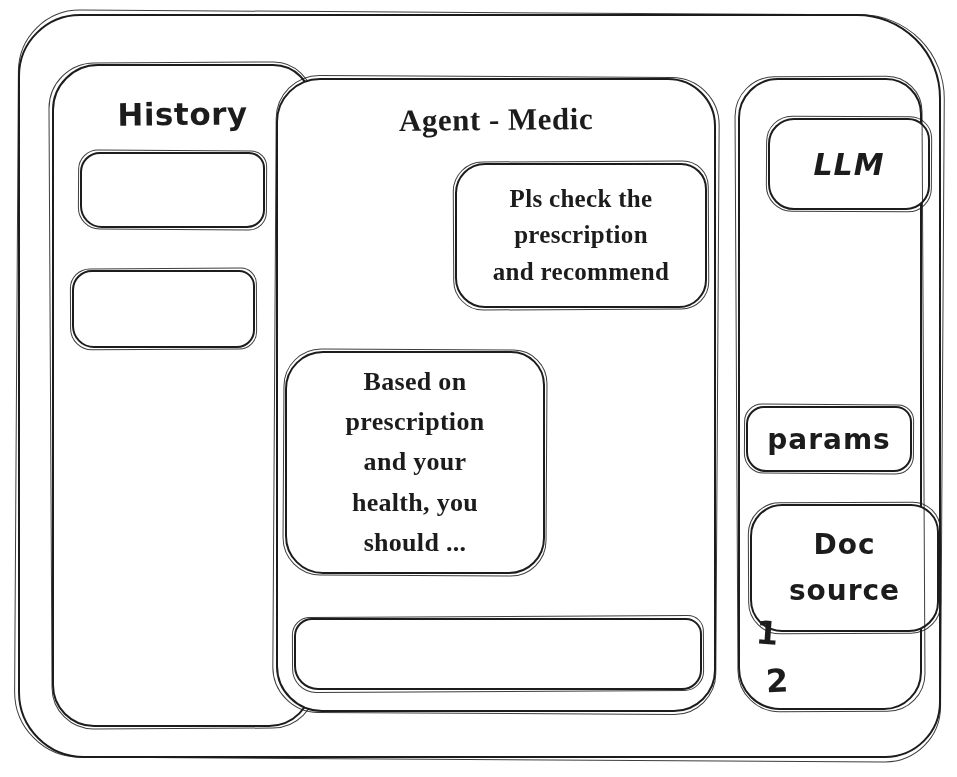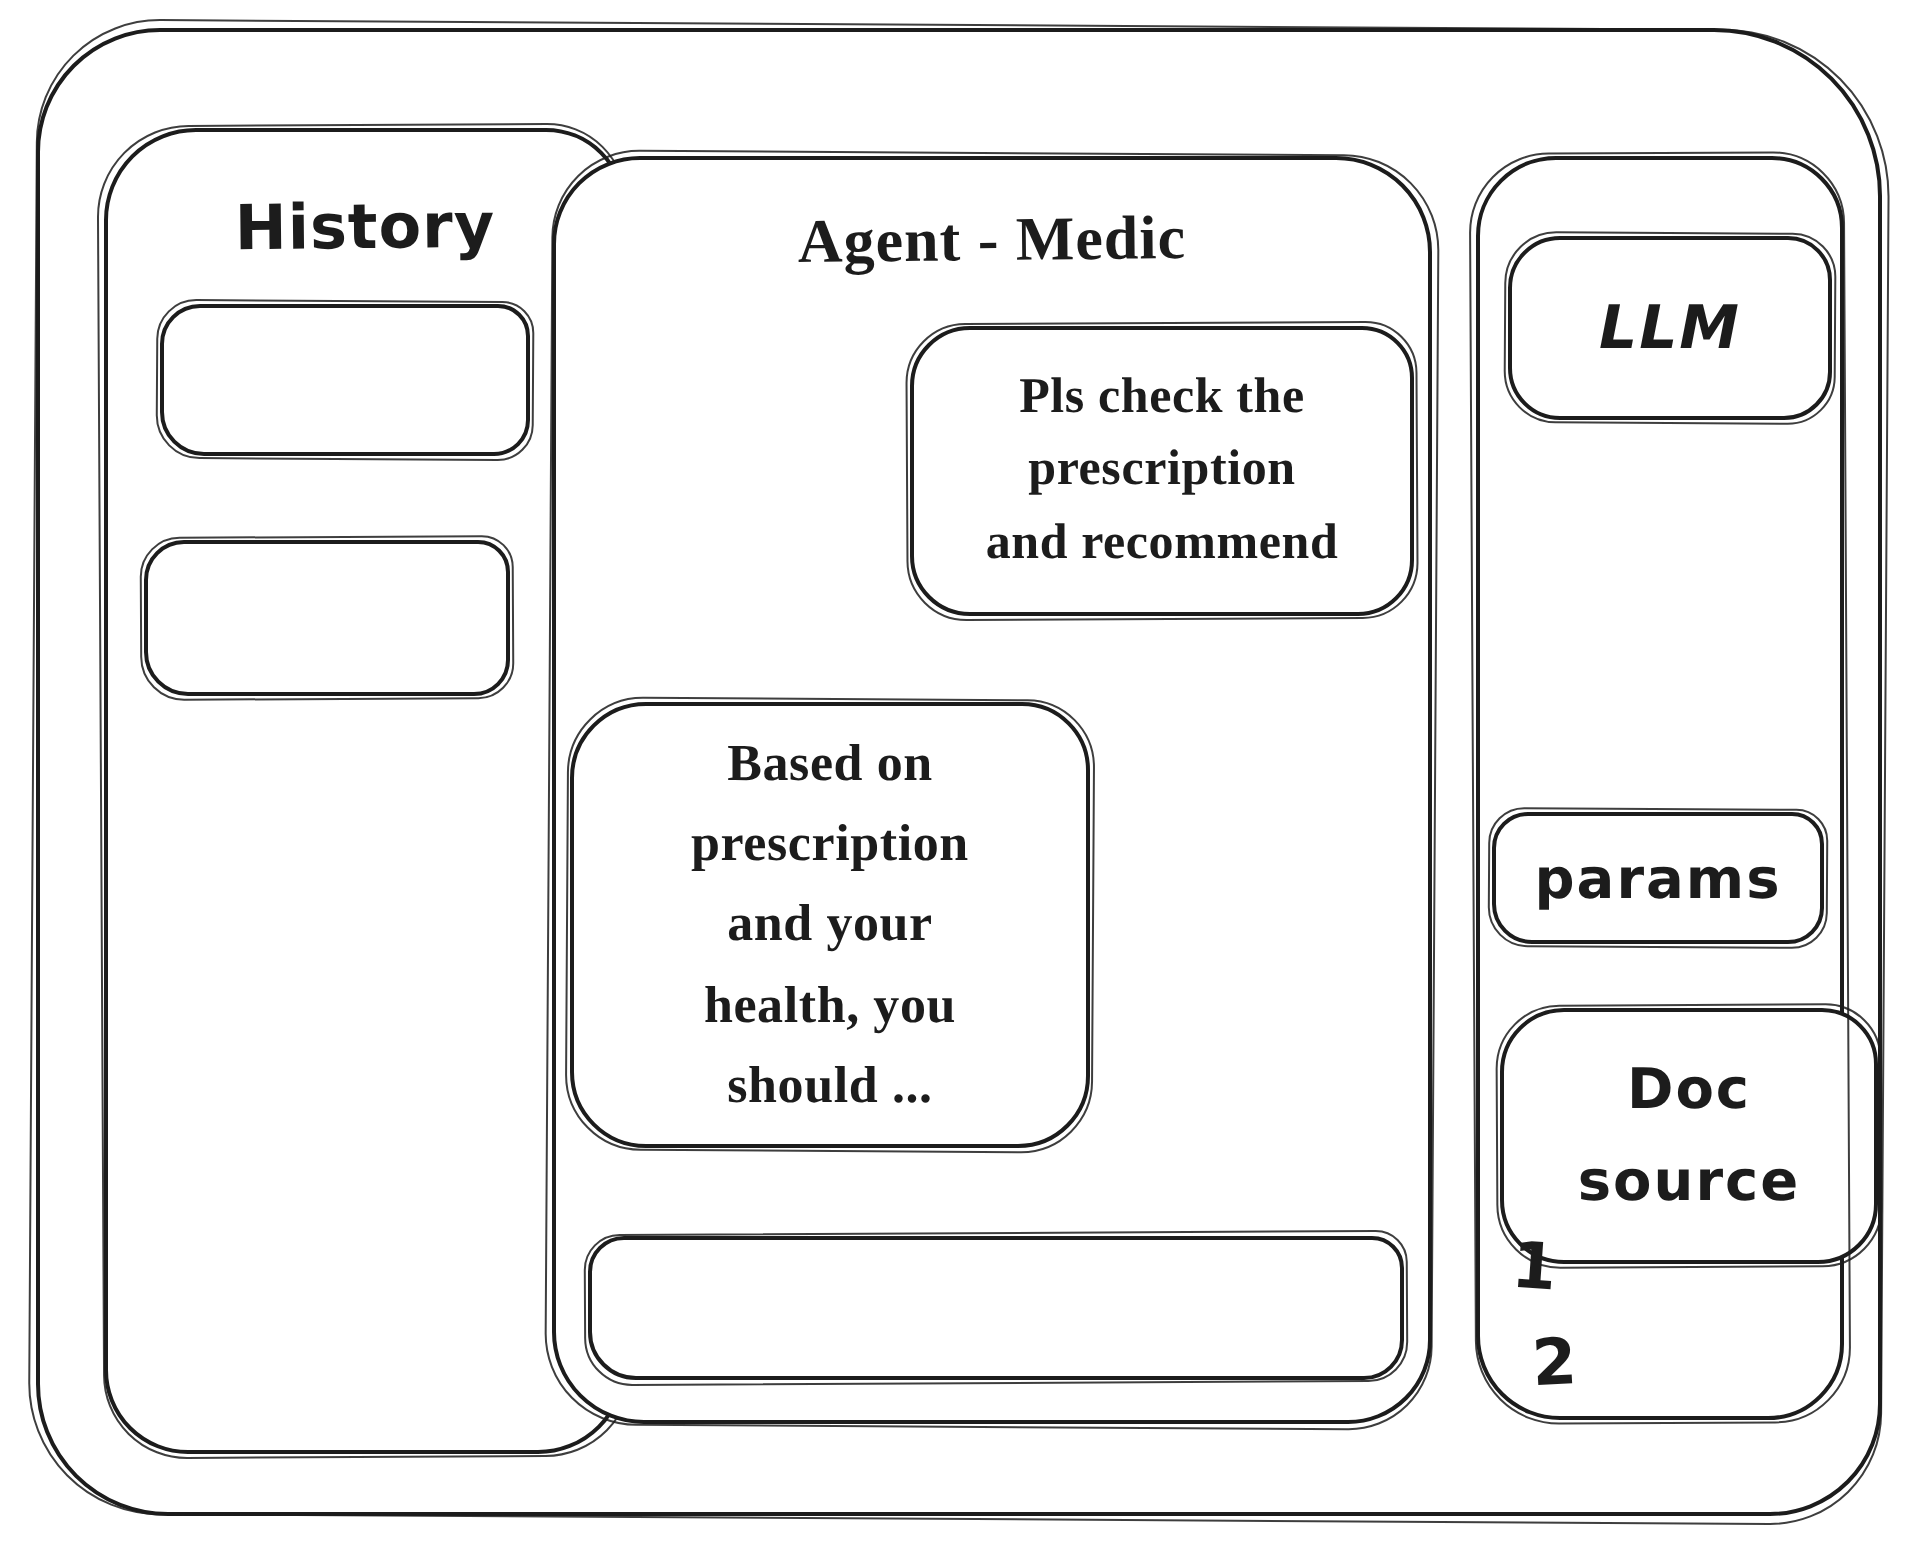--- a/index.html
+++ b/index.html
@@ -71,21 +71,21 @@
     left: 16px; top: 538px; width: 408px; height: 72px;
     border-radius: 18px 16px 20px 24px;
   }
 
   .tool-btn {
     display: flex; align-items: center; justify-content: center;
     text-align: center; white-space: pre-line;
     font-weight: 700; font-size: 30px; letter-spacing: 1px;
     cursor: pointer;
   }
-  .btn-llm    { left: 14px; top: 38px;  width: 162px; height: 92px;
+  .btn-llm    { left: 28px; top: 38px;  width: 162px; height: 92px;
                 border-radius: 26px 22px 24px 26px; font-style: italic; }
   .btn-ocr    { left: 14px; top: 152px; width: 160px; height: 90px;
                 border-radius: 24px 26px 22px 24px; }
   .btn-params { left: 6px;  top: 326px; width: 166px; height: 66px;
                 border-radius: 18px 16px 18px 20px; font-size: 28px; }
   .btn-doc    { left: 10px; top: 424px; width: 189px; height: 128px;
                 border-radius: 32px 28px 30px 32px;
                 font-size: 28px; line-height: 1.65; }
 
   .doc-num {

